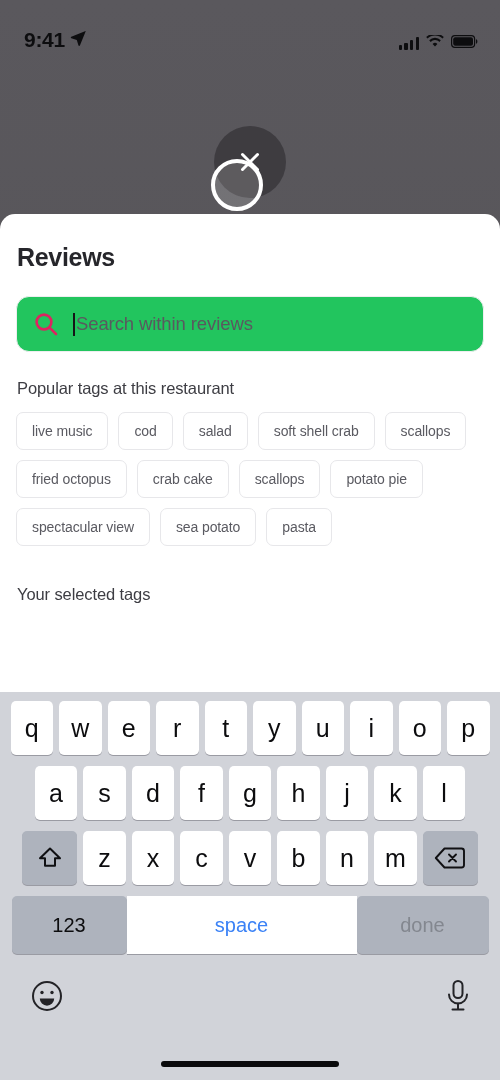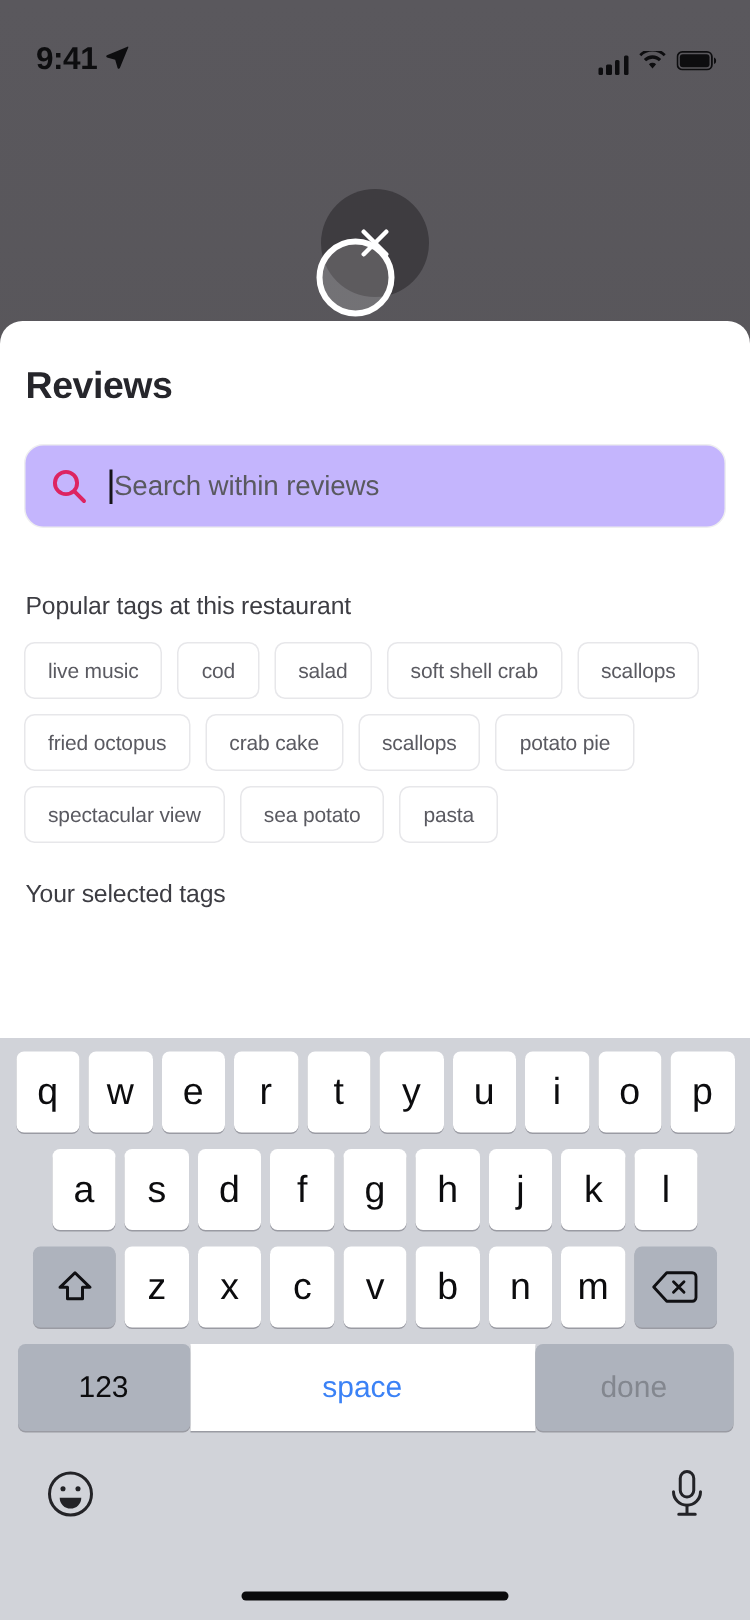--- a/index.html
+++ b/index.html
@@ -100,21 +100,21 @@
     font-weight: bold;
     color: #26262b;
     letter-spacing: -0.3px;
     padding: 29px 0 0 17px;
   }
 
   
   #search-field {
     margin: 24px 16px 0 16px;
     height: 56px;
-    background: #c4b5fd;
+    background: #22c55e;
     border: 1px solid #eeeef0;
     border-radius: 13px;
     display: flex;
     align-items: center;
     padding: 0 16px;
   }
   #search-icon { flex: 0 0 auto; display: flex; }
   #search-caret {
     width: 2px;
     height: 23px;
@@ -126,21 +126,21 @@
     font-size: 18.5px;
     color: #59595f;
     letter-spacing: -0.1px;
   }
 
   
   .section-label {
     font-size: 16.5px;
     color: #3d3d43;
     padding-left: 17px;
-    margin-top: 43px;
+    margin-top: 27px;
     letter-spacing: -0.1px;
   }
   #popular-tags {
     display: flex;
     flex-wrap: wrap;
     gap: 10px;
     padding: 14px 16px 0 16px;
   }
   .tag-chip {
     border: 1px solid #e7e7ea;
@@ -148,21 +148,21 @@
     border-radius: 7px;
     height: 38px;
     display: flex;
     align-items: center;
     padding: 0 15px;
     font-size: 14px;
     color: #5a5a61;
     letter-spacing: -0.1px;
     white-space: nowrap;
   }
-  #selected-tags-label { margin-top: 25px; }
+  #selected-tags-label { margin-top: 39px; }
 
   
   #keyboard {
     position: absolute;
     left: 0; right: 0;
     top: 692px;
     bottom: 0;
     background: #d1d3d9;
     z-index: 40;
     padding-top: 9px;

